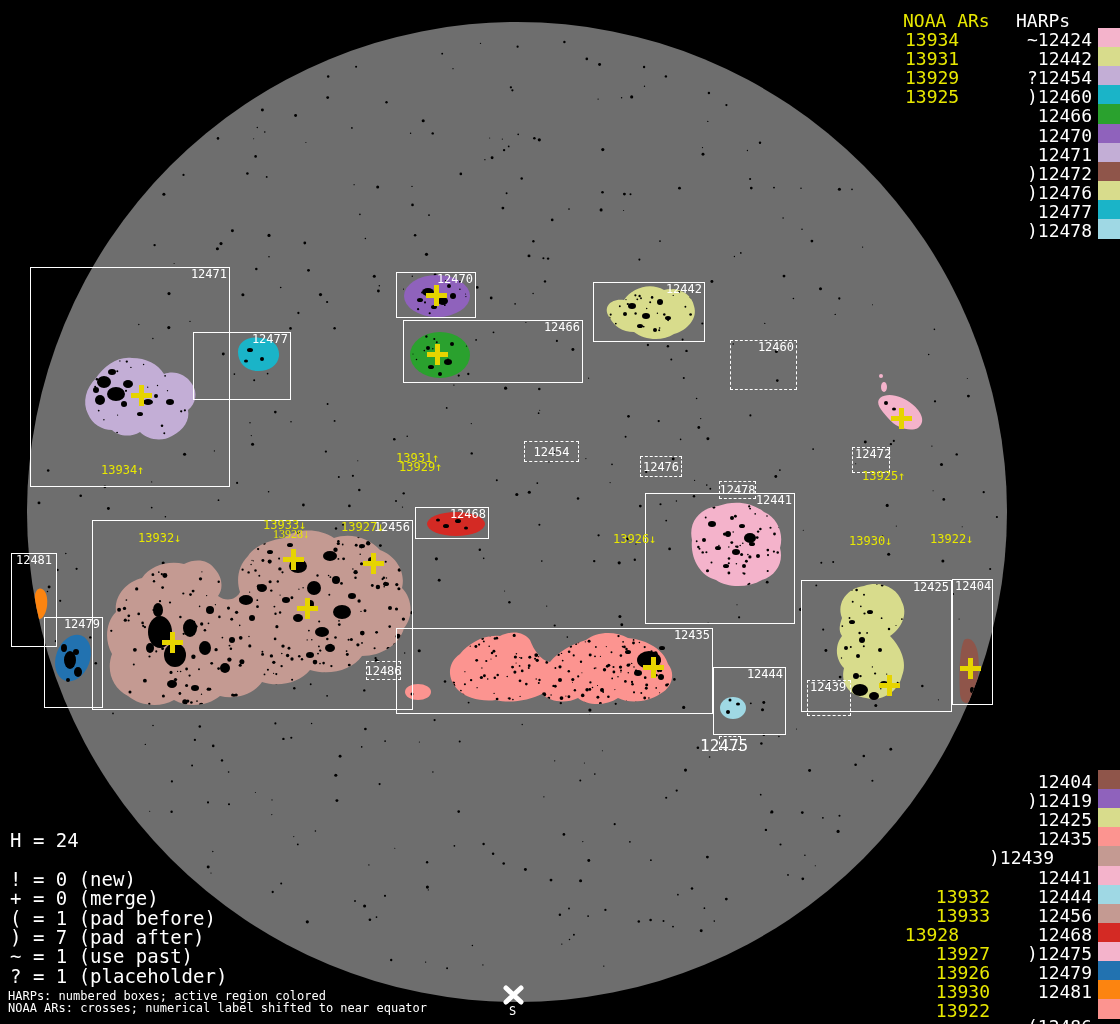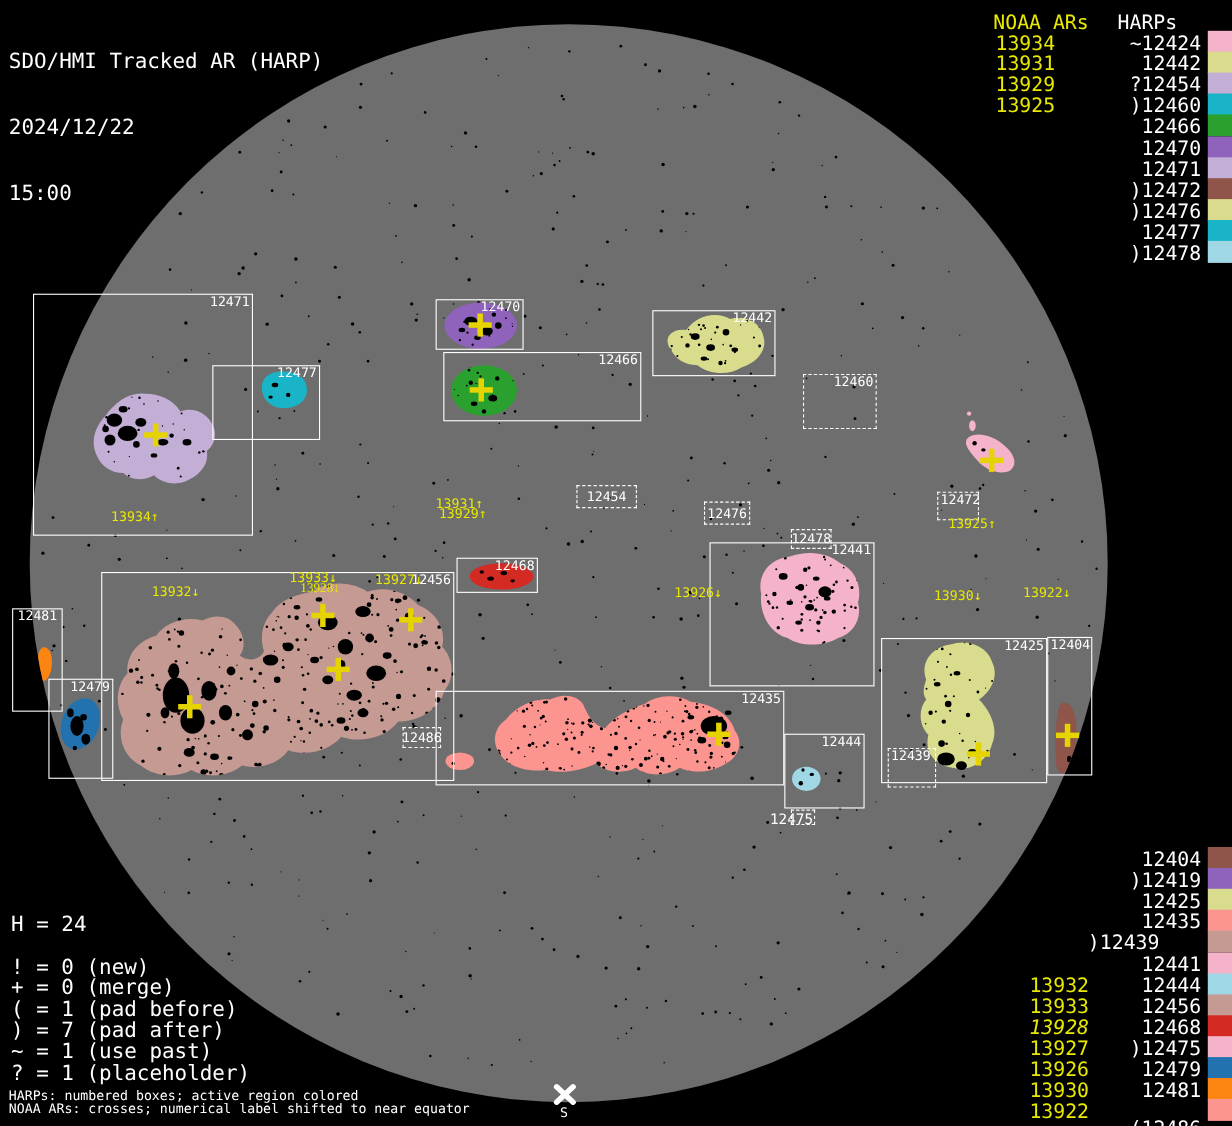--- a/index.html
+++ b/index.html
@@ -14,21 +14,21 @@
   .ra{text-align:right;}
   .box{position:absolute;border:1px solid var(--white);box-sizing:border-box;z-index:2;}
   .box.dotted{border-style:dashed;}
   .box.mixed{border-style:solid dashed dashed solid;}
   .lbl{position:absolute;font-size:12px;line-height:13px;color:var(--white);white-space:nowrap;}
   .lbl.tr{right:2px;top:0;}
   .lbl.tl{left:2px;top:0;}
   .lbl.c{left:50%;top:50%;transform:translate(-50%,-50%);}
   .lbl.tc{left:50%;top:0;transform:translateX(-50%);}
   .ylab{position:absolute;font-size:12px;line-height:13px;color:var(--yellow);z-index:3;white-space:pre;}
-  .wlab{position:absolute;font-size:13px;line-height:13px;color:var(--white);z-index:3;white-space:pre;}
+  .wlab{position:absolute;font-size:16px;line-height:13px;color:var(--white);z-index:3;white-space:pre;}
   .cross{position:absolute;width:21px;height:21px;z-index:4;}
   .cross i{position:absolute;display:block;background:var(--crossy);}
   .cross .ch{left:0;top:8px;width:21px;height:5px;}
   .cross .cv{left:8px;top:0;width:5px;height:21px;}
   .swatch{position:absolute;width:22px;height:20px;z-index:2;}
   #scene{position:absolute;left:0;top:0;z-index:1;}
 </style>
 </head>
 <body>
 
@@ -1451,25 +1451,20 @@
             <circle cx="440.2" cy="302.9" r="1.05" fill="#000"></circle>
             <circle cx="429.7" cy="313.3" r="1.07" fill="#000"></circle>
             <circle cx="451.0" cy="296.6" r="0.63" fill="#000"></circle>
             <circle cx="418.1" cy="309.2" r="1.12" fill="#000"></circle>
           </g>
         </g>
     </g>
     <path id="south-x" d="M506 988 L521 1002 M521 988 L506 1002" stroke="#fff" stroke-width="5" fill="none" stroke-linecap="round"></path>
   </svg>
 
-  <div class="abs w f19" style="left:8px;top:6px">
-    <div>SDO/HMI Tracked AR (HARP)</div>
-    <div>2024/12/22</div>
-    <div>15:00</div>
-  </div>
 
   <div class="abs y f18" style="left:903px;top:11px">NOAA ARs</div>
   <div class="abs w f18" style="left:1016px;top:11px">HARPs</div>
 
   <div class="abs w f19" style="left:10px;top:830px">H = 24</div>
   <div id="legend-rows">
       <div class="abs w f19" style="left: 10px; top: 869px;">! = 0 (new)</div>
       <div class="abs w f19" style="left: 10px; top: 888px;">+ = 0 (merge)</div>
       <div class="abs w f19" style="left: 10px; top: 908px;">( = 1 (pad before)</div>
       <div class="abs w f19" style="left: 10px; top: 927px;">) = 7 (pad after)</div>
@@ -1529,21 +1524,21 @@
     <div class="abs w f18 ra" style="left: 990px; top: 944px; width: 102px;">)12475</div>
     <div class="swatch" style="left: 1098px; top: 942px; background: rgb(244, 179, 203);"></div>
     <div class="abs w f18 ra" style="left: 990px; top: 963px; width: 102px;">12479</div>
     <div class="swatch" style="left: 1098px; top: 961px; background: rgb(34, 114, 176);"></div>
     <div class="abs w f18 ra" style="left: 990px; top: 982px; width: 102px;">12481</div>
     <div class="swatch" style="left: 1098px; top: 980px; background: rgb(252, 132, 16);"></div>
     <div class="abs w f18 ra" style="left: 990px; top: 1001px; width: 102px; margin-top: 16px;">(12486</div>
     <div class="swatch" style="left: 1098px; top: 999px; background: rgb(252, 148, 144);"></div>
     <div class="abs y f18 ra" style="left: 900px; top: 887px; width: 90px;">13932</div>
     <div class="abs y f18 ra" style="left: 900px; top: 906px; width: 90px;">13933</div>
-    <div class="abs y f18 ra" style="left: 900px; top: 925px; width: 90px; font-style: italic;">13928</div>
+    <div class="abs y f18 ra" style="left: 869px; top: 925px; width: 90px;">13928</div>
     <div class="abs y f18 ra" style="left: 900px; top: 944px; width: 90px;">13927</div>
     <div class="abs y f18 ra" style="left: 900px; top: 963px; width: 90px;">13926</div>
     <div class="abs y f18 ra" style="left: 900px; top: 982px; width: 90px;">13930</div>
     <div class="abs y f18 ra" style="left: 900px; top: 1001px; width: 90px;">13922</div>
     <div class="box" style="left: 30px; top: 267px; width: 200px; height: 220px;">
       <span class="lbl tr">12471</span>
     </div>
     <div class="box" style="left: 193px; top: 332px; width: 98px; height: 68px;">
       <span class="lbl tr">12477</span>
     </div>

